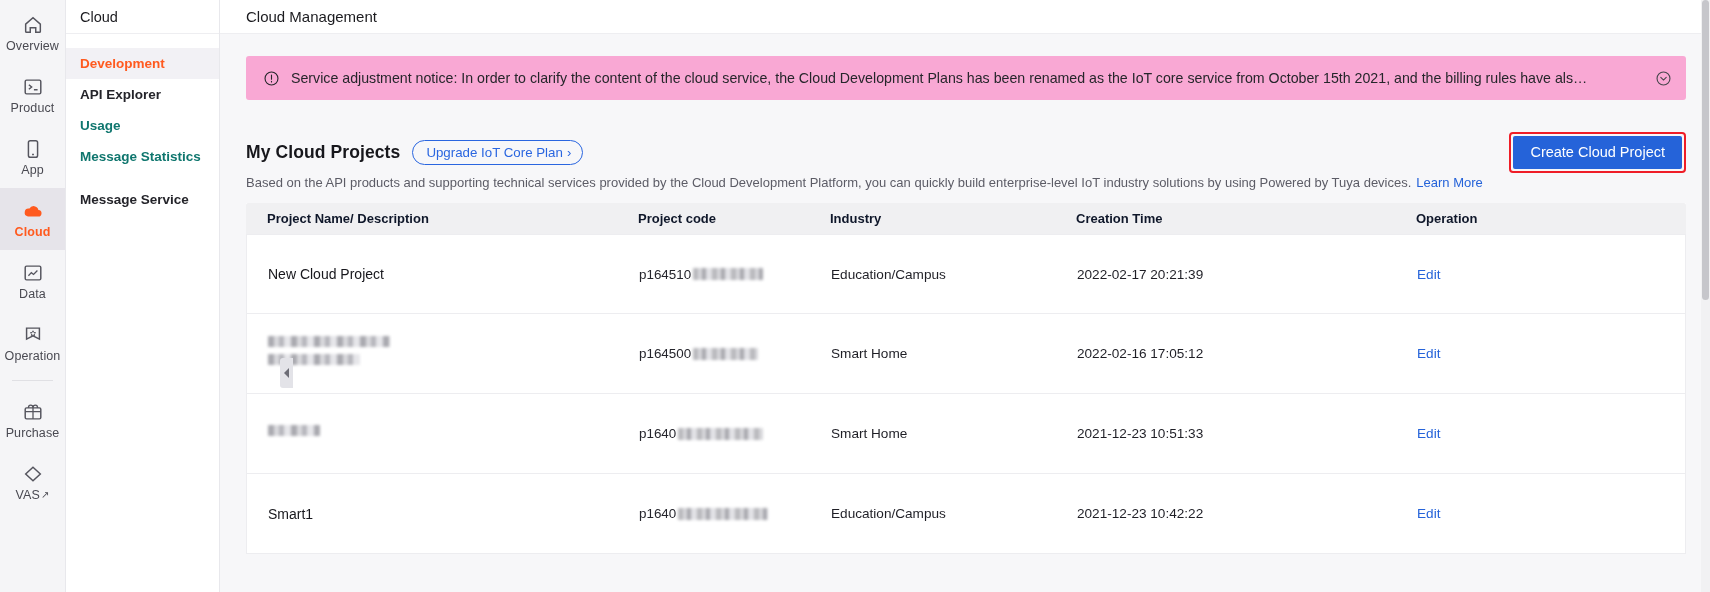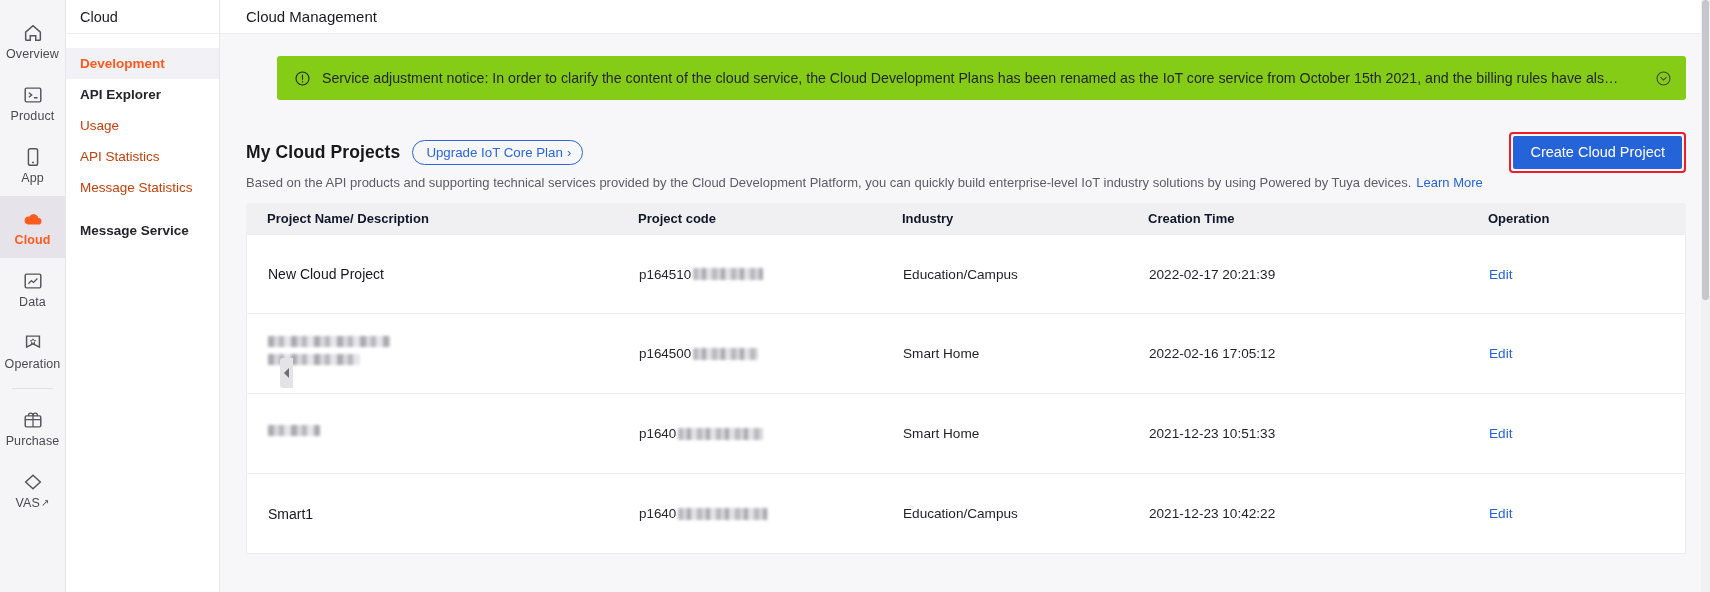--- a/index.html
+++ b/index.html
@@ -8,21 +8,21 @@
     font-family: "Liberation Sans", sans-serif;
     background: #fff; overflow: hidden;
   }
   .app { display: flex; width: 1710px; height: 592px; position: relative; }
 
   
   .rail {
     width: 66px; flex: 0 0 66px; height: 592px;
     background: #f5f5f7; border-right: 1px solid #e8e8ec;
     display: flex; flex-direction: column; align-items: stretch;
-    padding-top: 10px;
+    padding-top: 2px;
   }
   .rail-item {
     height: 62px; display: flex; flex-direction: column;
     align-items: center; justify-content: center; gap: 3px;
     cursor: pointer; color: #4a4a52; position: relative;
   }
   .rail-item .glyph { width: 22px; height: 22px; display: block; }
   .rail-item .rail-label { font-size: 12.5px; line-height: 14px; letter-spacing: .1px; }
   .rail-item.active { background: #e6e4ea; color: #ff5a1f; }
   .rail-item.active .rail-label { color: #ff5a1f; font-weight: 600; }
@@ -40,21 +40,21 @@
     height: 34px; display: flex; align-items: center;
     padding: 0 0 0 14px; font-size: 14.5px; color: #1b1b1f;
     border-bottom: 1px solid #eeeef1; font-weight: 400;
   }
   .subnav-list { padding-top: 14px; }
   .subnav-item {
     height: 31px; display: flex; align-items: center; justify-content: space-between;
     padding: 0 12px 0 14px; font-size: 13.5px; color: #24242a;
     cursor: pointer; font-weight: 600;
   }
-  .subnav-item.sub { font-weight: 400; color: #c2410c; }
+  .subnav-item.sub { font-weight: 700; color: #0f766e; }
   .subnav-item.active { background: #f2f1f5; color: #ff5a1f; }
   .subnav-gap { height: 12px; }
   .caret-up { width: 9px; height: 9px; border-left: 1.4px solid #9a9aa2; border-top: 1.4px solid #9a9aa2; transform: rotate(45deg); margin-top: 3px; }
 
   
   .collapse-handle {
     position: absolute; left: 214px; top: 358px; width: 13px; height: 30px;
     background: #e3e3e8; border-radius: 3px 0 0 3px;
     display: flex; align-items: center; justify-content: center; cursor: pointer; z-index: 5;
   }
@@ -66,23 +66,23 @@
   
   .main { flex: 1; height: 592px; background: #f7f7f9; display: flex; flex-direction: column; }
   .page-header {
     height: 34px; background: #fff; border-bottom: 1px solid #eeeef1;
     display: flex; align-items: center; padding-left: 26px;
     font-size: 15px; color: #1b1b1f; flex: 0 0 34px;
   }
   .content { flex: 1; padding: 22px 24px 0 26px; background: #f7f7f9; overflow: hidden; }
 
   .notice {
-    background: #84cc16; border-radius: 3px; height: 44px;
+    background: #f9a8d4; border-radius: 3px; height: 44px;
     display: flex; align-items: center; padding: 0 14px 0 17px;
-    font-size: 14.2px; color: #26262b; gap: 11px; margin-left: 31px;
+    font-size: 14.2px; color: #26262b; gap: 11px;
   }
   .notice-text { flex: 1; white-space: nowrap; overflow: hidden; text-overflow: ellipsis; }
   .circ-icon { width: 17px; height: 17px; flex: 0 0 17px; }
 
   .projects-bar { display: flex; align-items: center; margin-top: 38px; height: 28px; }
   .projects-title { font-size: 17.5px; font-weight: 700; color: #17171c; letter-spacing: .1px; }
   .upgrade-pill {
     margin-left: 12px; height: 25px; border: 1px solid #2a66e0; border-radius: 13px;
     color: #2a66e0; font-size: 13.3px; display: inline-flex; align-items: center;
     padding: 0 11px 0 13px; cursor: pointer; gap: 4px; white-space: nowrap;
@@ -98,21 +98,21 @@
   .desc { margin-top: 9px; font-size: 13px; color: #5c5c66; white-space: nowrap; }
   .desc a { color: #2563d9; text-decoration: none; margin-left: 5px; }
 
   
   .table { margin-top: 13px; background: #fff; }
   .thead {
     display: flex; background: #f0f0f2; height: 31px; align-items: center;
     font-size: 13px; color: #0f172a; font-weight: 600; border-radius: 2px 2px 0 0;
   }
   .c1 { width: 392px; padding-left: 21px; }
-  .c2 { width: 264px; }
+  .c2 { width: 192px; }
   .c3 { width: 246px; }
   .c4 { width: 340px; }
   .c5 { flex: 1; text-align: left; }
   .trow {
     display: flex; align-items: center; height: 80px;
     border: 1px solid #ededf0; border-top: none; background: #fff;
     font-size: 13.6px; color: #1f1f26;
   }
   .trow:first-of-type { border-top: 1px solid #ededf0; }
   .pname { font-weight: 400; font-size: 14px; color: #17171c; }
@@ -212,23 +212,20 @@
     <div class="subnav-title">Cloud</div>
     <div class="subnav-list">
       <div class="subnav-item active">
         <span>Development</span>
       </div>
       <div class="subnav-item">
         <span>API Explorer</span>
       </div>
       <div class="subnav-item sub">
         <span>Usage</span>
-      </div>
-      <div class="subnav-item sub">
-        <span>API Statistics</span>
       </div>
       <div class="subnav-item sub">
         <span>Message Statistics</span>
       </div>
       <div class="subnav-gap"></div>
       <div class="subnav-item">
         <span>Message Service</span>
       </div>
     </div>
     <div class="collapse-handle">

